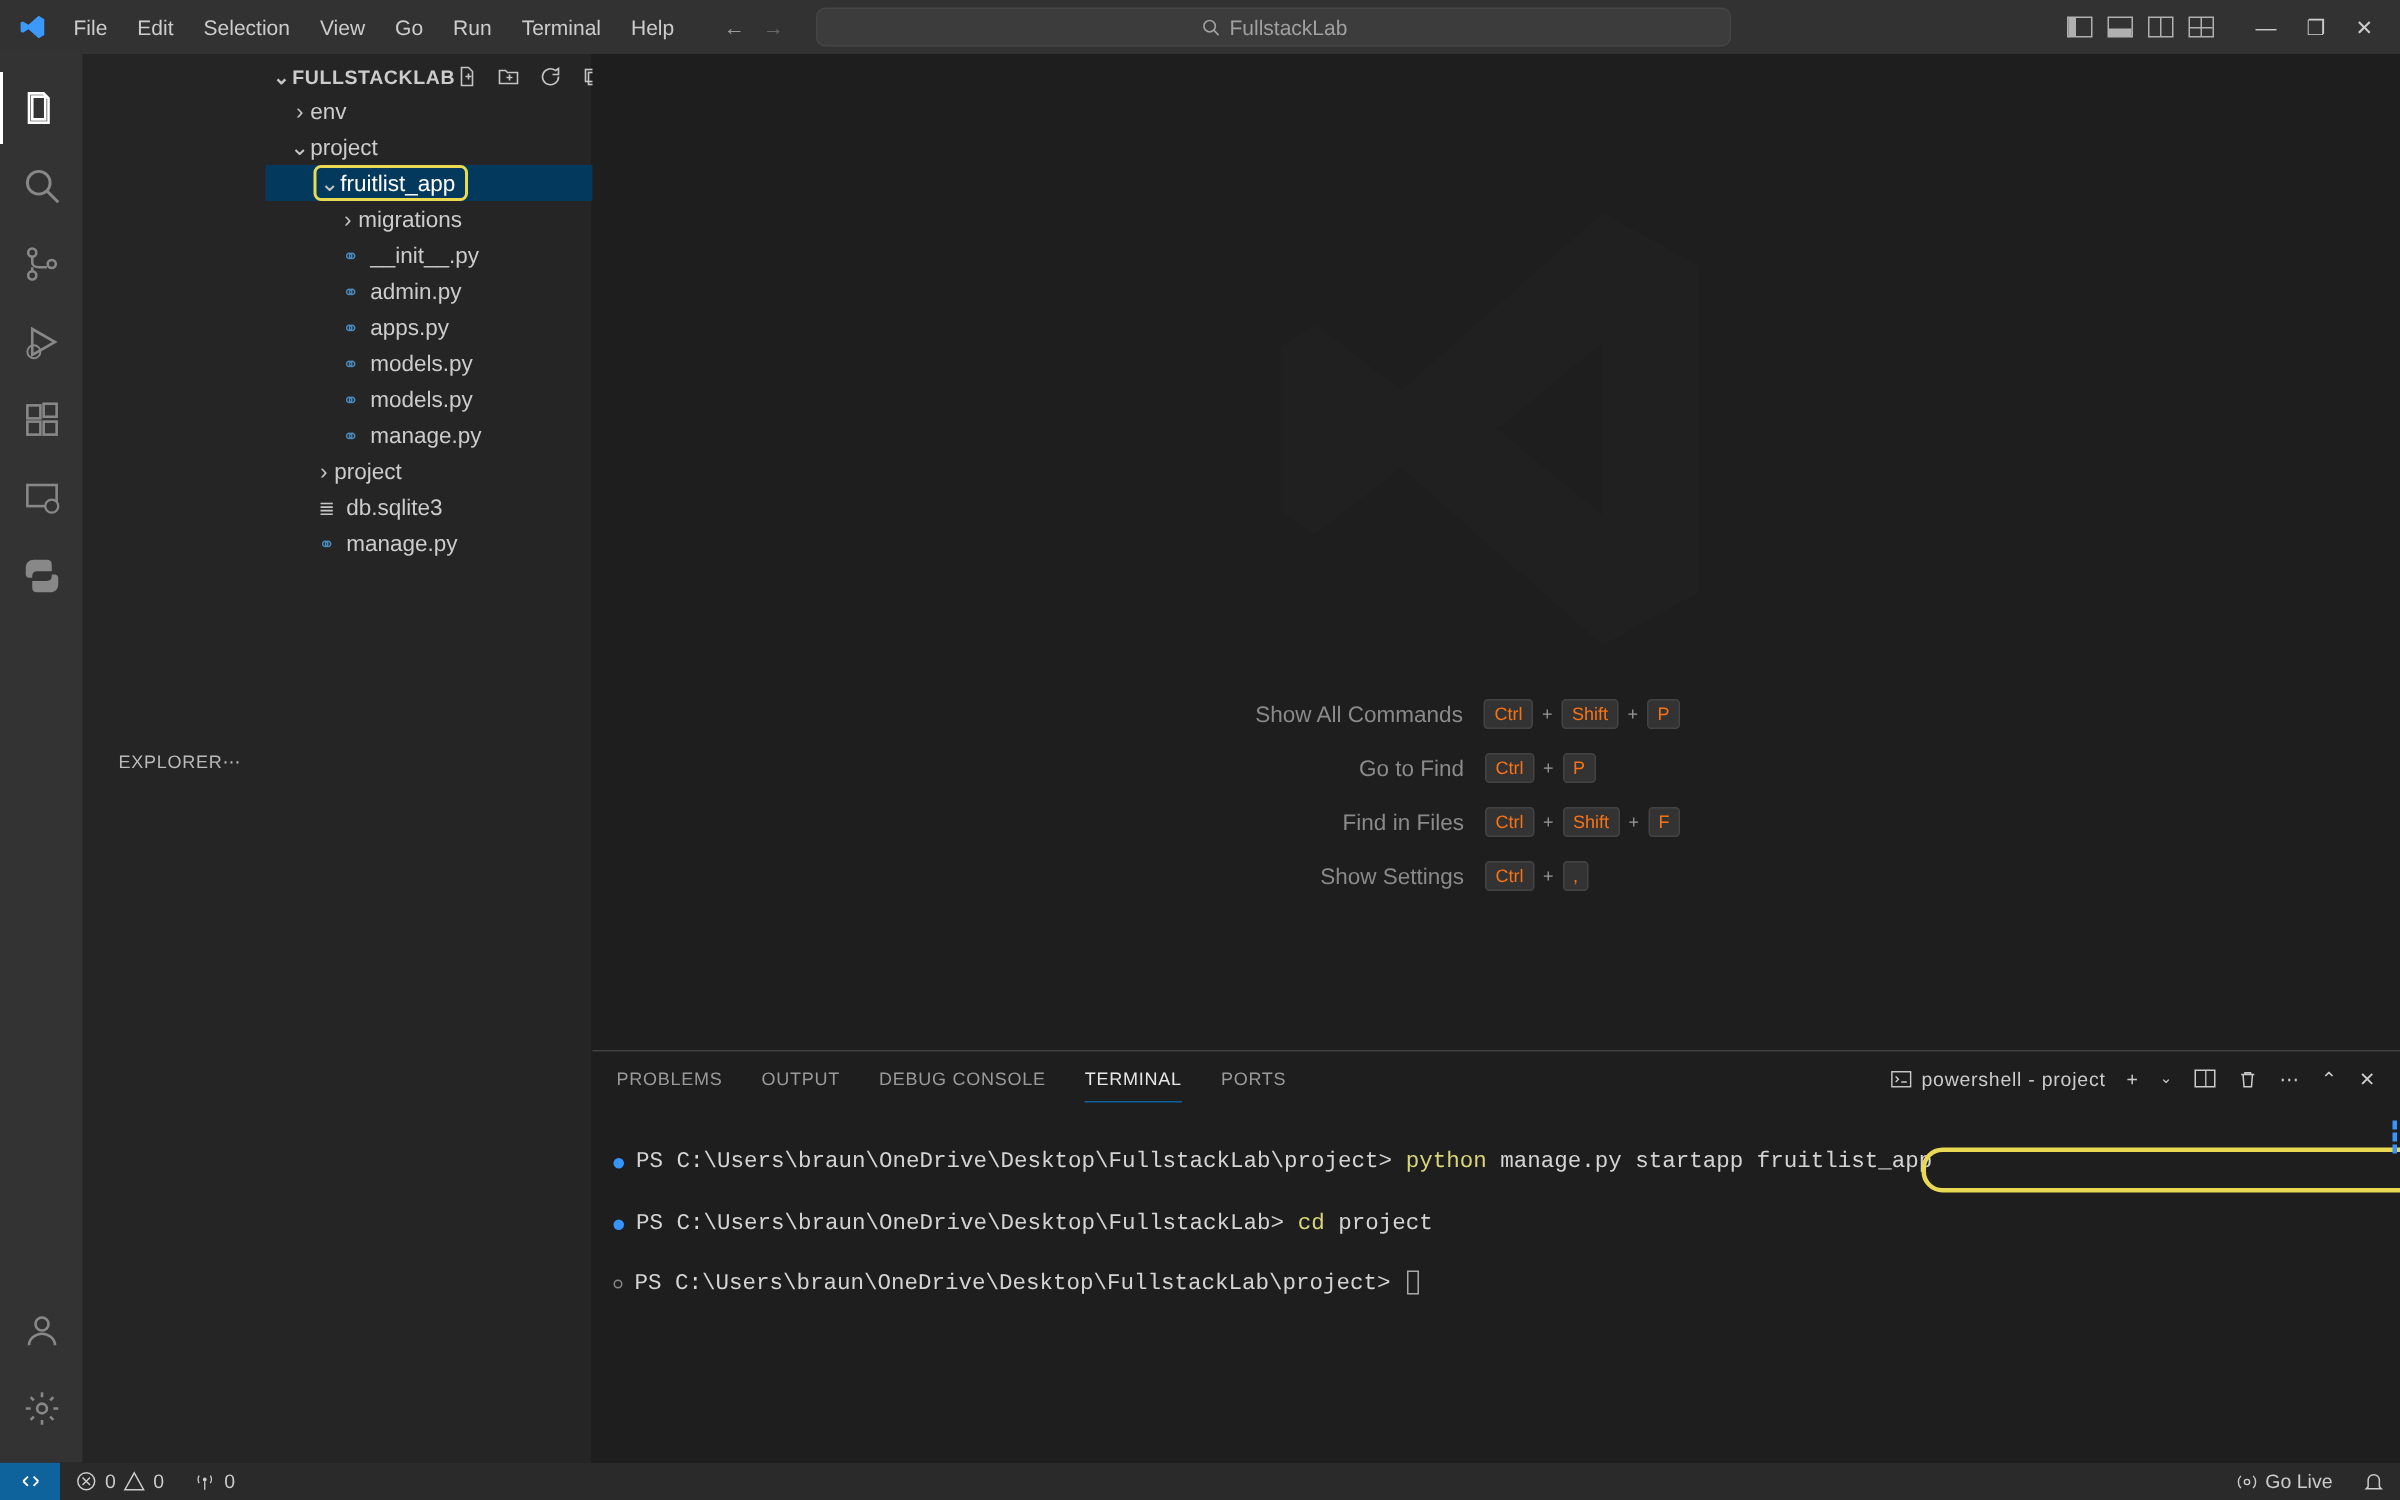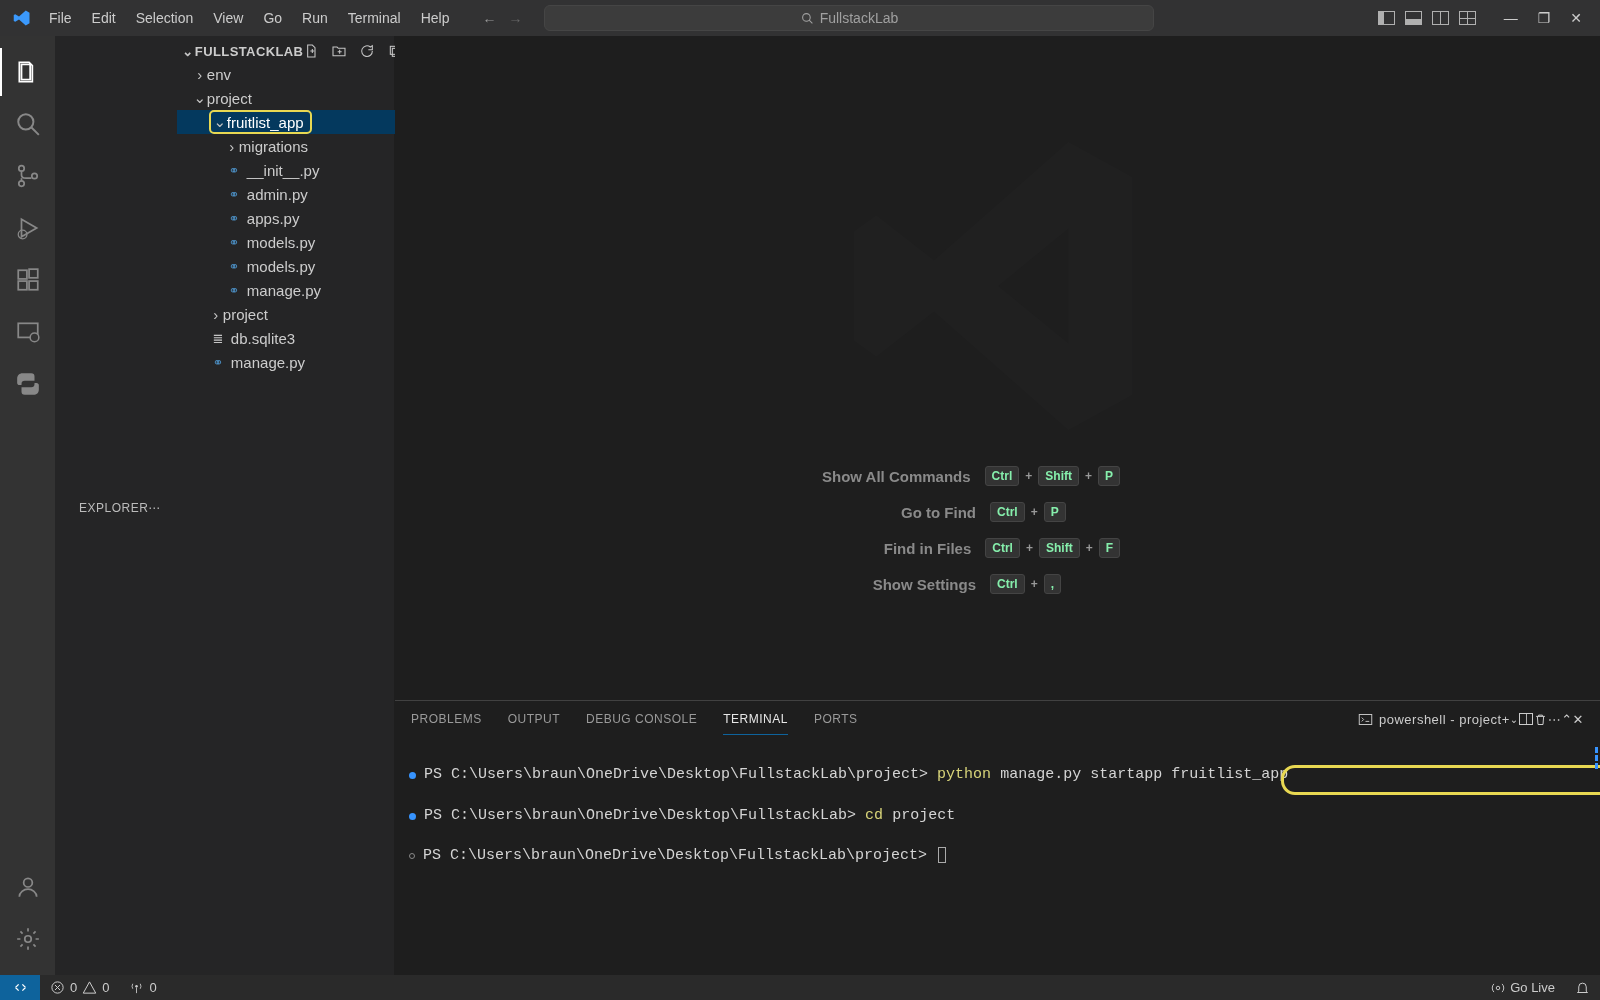--- a/index.html
+++ b/index.html
@@ -205,32 +205,31 @@
     gap: 16px;
     align-items: flex-end;
     right: 480px;
   }
   .shortcut-row {
     display: flex;
     align-items: center;
     gap: 14px;
     color: #8a8a8a;
     font-size: 15px;
-    font-weight: bold;
   }
   .shortcut-row .label { text-align: right; width: 200px; }
   .kbd-group { display: flex; align-items: center; gap: 6px; min-width: 130px; }
   kbd {
     background: #333;
     border: 1px solid #444;
     border-radius: 3px;
     padding: 2px 6px;
     font-size: 12px;
     font-family: inherit;
-    color: #86efac;
+    color: #f97316;
   }
   .plus { color: #999; font-size: 12px; }
 
   
   .panel {
     height: 275px;
     border-top: 1px solid #414141;
     display: flex;
     flex-direction: column;
     background: #1e1e1e;
@@ -247,20 +246,21 @@
   }
   .panel-tabs .tab { padding: 8px 0; cursor: pointer; }
   .panel-tabs .tab.active {
     color: #e7e7e7;
     border-bottom: 1.5px solid #0e639c;
   }
   .panel-tabs .right {
     margin-left: auto;
     display: flex;
     align-items: center;
+    gap: 14px;
     color: #ccc;
     font-size: 13px;
   }
   .term-label {
     display: flex; align-items: center; gap: 6px;
   }
   .terminal-body {
     flex: 1;
     padding: 8px 14px;
     font-family: Consolas, "Courier New", monospace;

